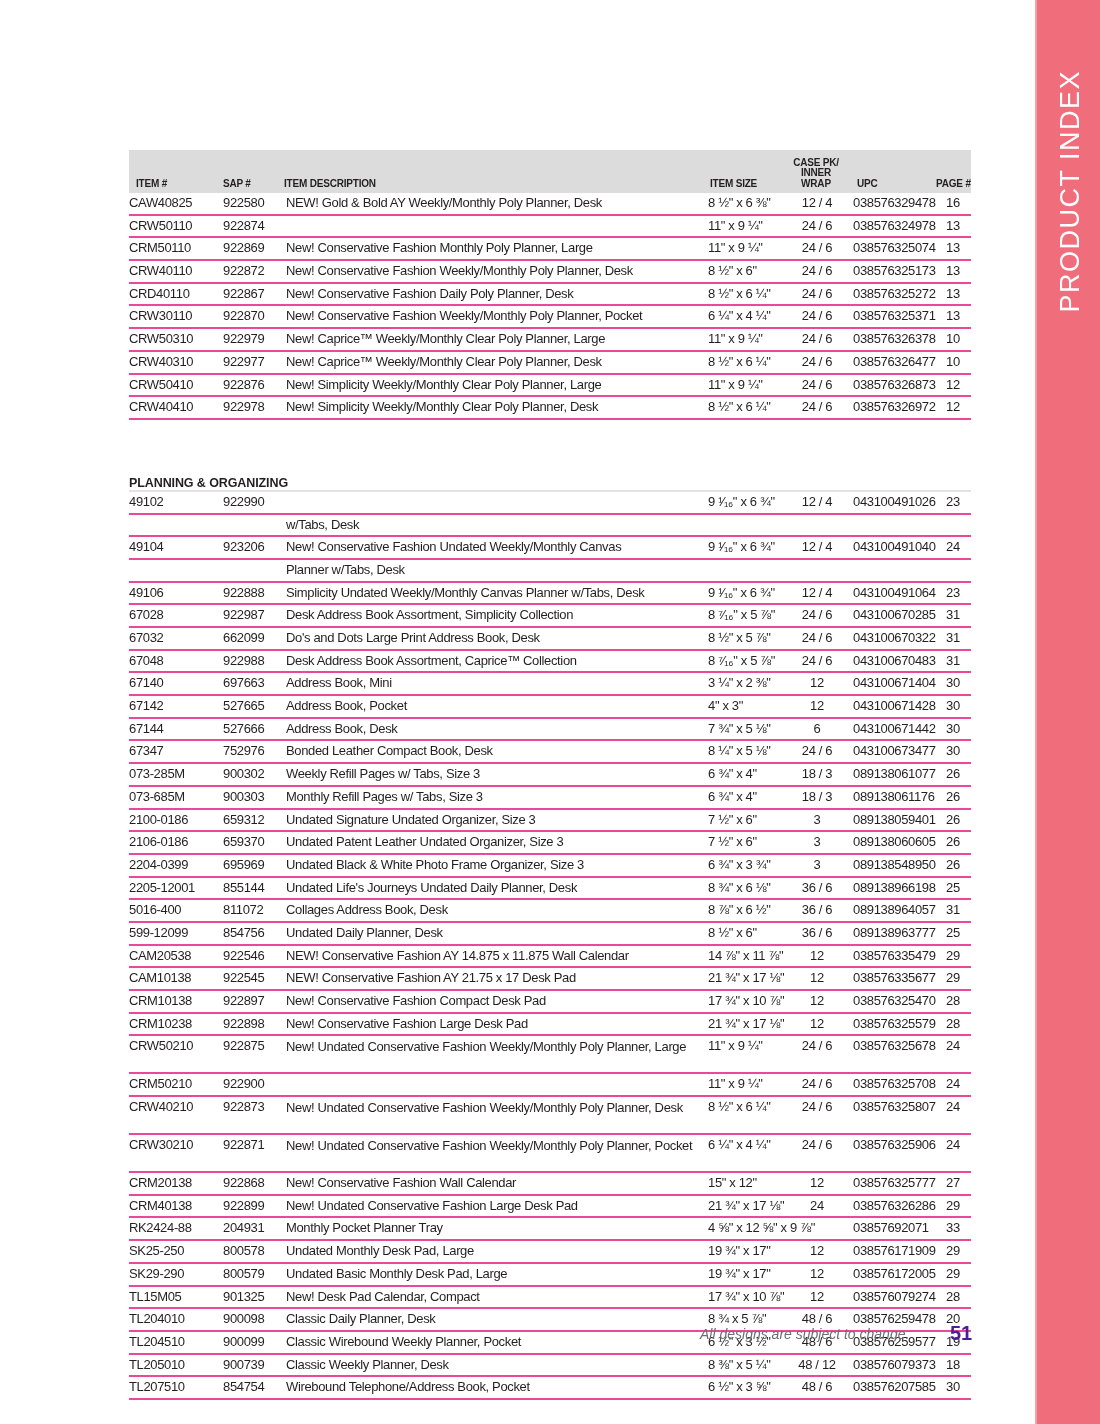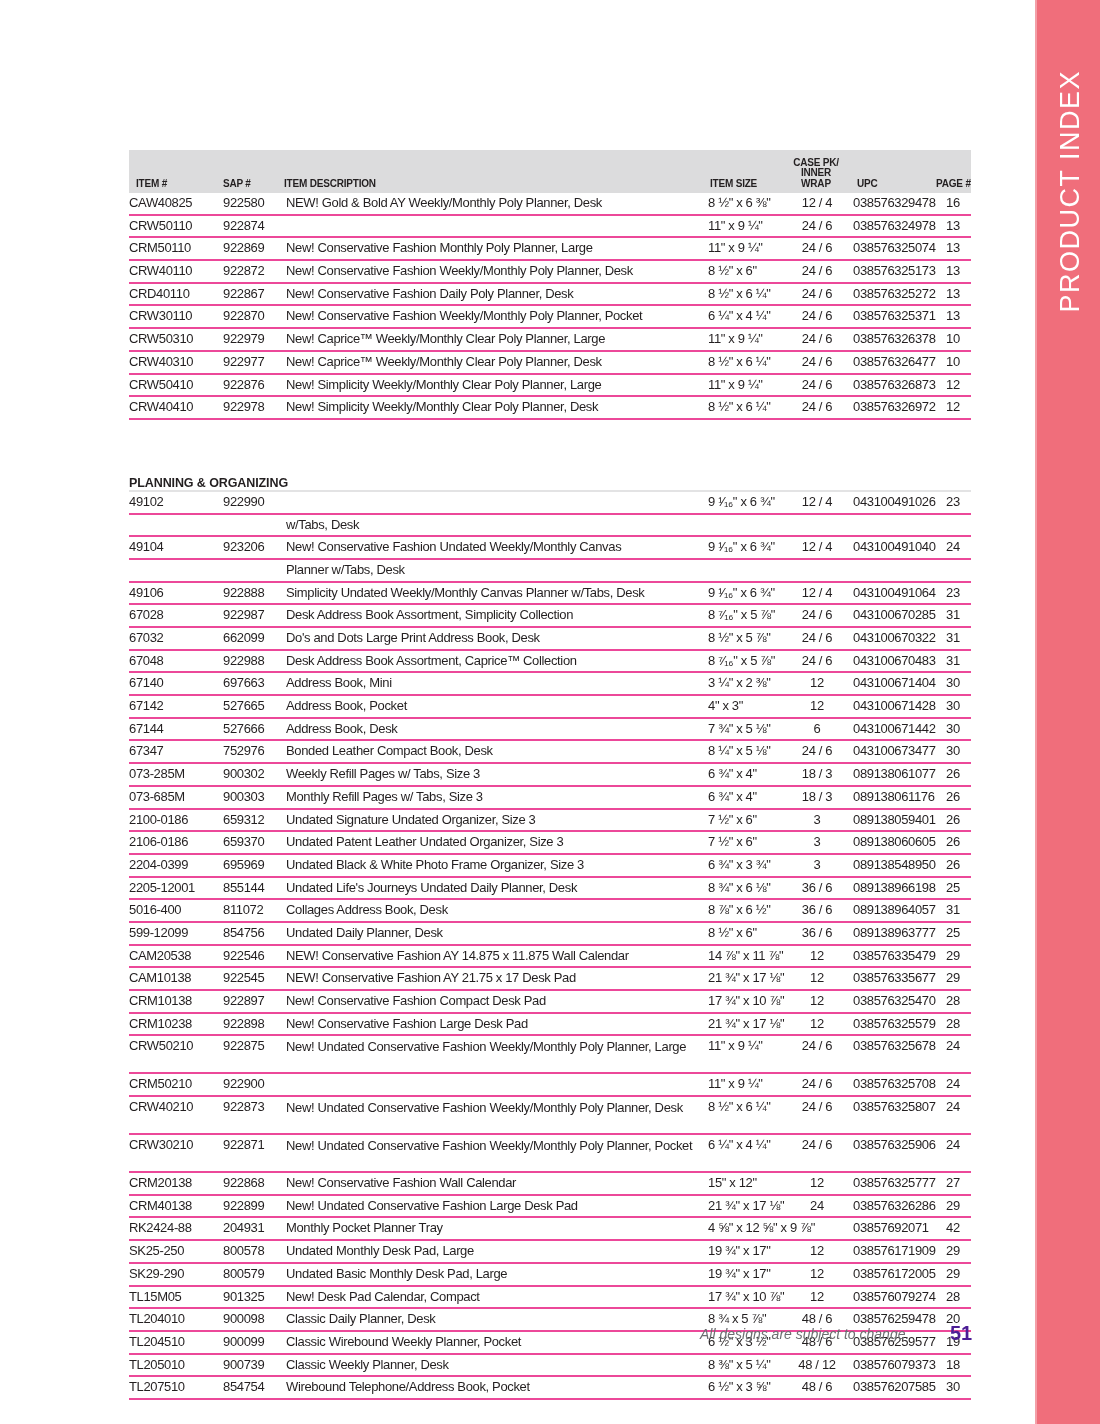--- a/index.html
+++ b/index.html
@@ -450,21 +450,21 @@
         <div class="c c-upc">038576326286</div>
         <div class="c c-page">29</div>
       </div>
       <div class="row">
         <div class="c c-item">RK2424-88</div>
         <div class="c c-sap">204931</div>
         <div class="c c-desc">Monthly Pocket Planner Tray</div>
         <div class="c c-size">4 ⅝" x 12 ⅝" x 9 ⅞"</div>
         <div class="c c-case"></div>
         <div class="c c-upc">03857692071</div>
-        <div class="c c-page">42</div>
+        <div class="c c-page">33</div>
       </div>
       <div class="row">
         <div class="c c-item">SK25-250</div>
         <div class="c c-sap">800578</div>
         <div class="c c-desc">Undated Monthly Desk Pad, Large</div>
         <div class="c c-size">19 ¾" x 17"</div>
         <div class="c c-case">12</div>
         <div class="c c-upc">038576171909</div>
         <div class="c c-page">29</div>
       </div>

